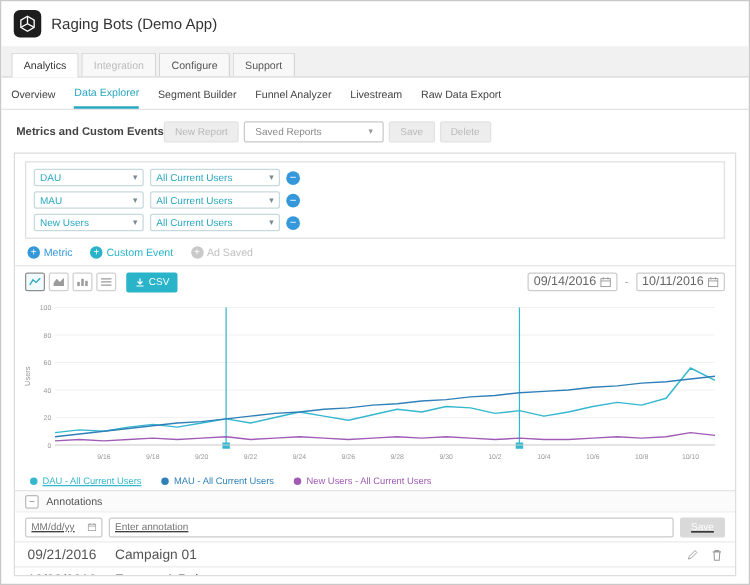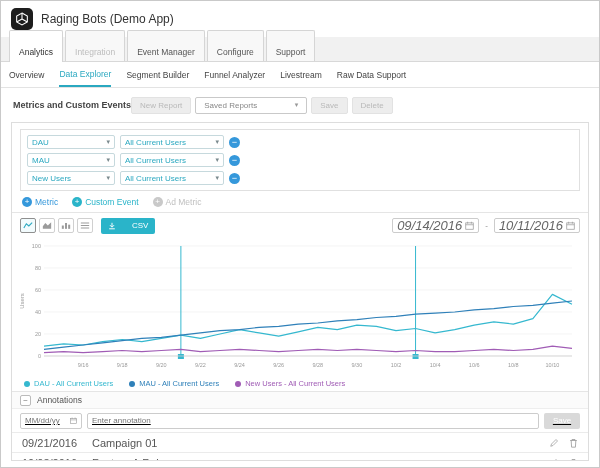--- a/index.html
+++ b/index.html
@@ -6,21 +6,21 @@
   html,body { width:600px; height:468px; background:#fff; font-family:"Liberation Sans",sans-serif; }
   #app { width:600px; height:468px; border:1px solid #c9c9c9; background:#fff; display:flex; flex-direction:column; overflow:hidden; }
 
   
   .header { height:36px; display:flex; align-items:center; padding:0 10px; gap:8px; flex:none; }
   .logo { width:22px; height:22px; background:#1d1d1d; border-radius:5px; display:flex; align-items:center; justify-content:center; }
   .app-title { font-size:12px; color:#333; }
 
   
   .tabstrip { height:25px; background:#f1f1f1; border-bottom:1px solid #d8d8d8; display:flex; align-items:flex-end; padding:0 8px; gap:2px; flex:none; }
-  .tab { padding:16px 9px 4px; font-size:8.5px; color:#555; background:#f8f8f8; border:1px solid #d5d5d5; border-bottom:none; border-radius:2px 2px 0 0; cursor:default; }
+  .tab { padding:4px 9px 4px; font-size:8.5px; color:#555; background:#f8f8f8; border:1px solid #d5d5d5; border-bottom:none; border-radius:2px 2px 0 0; cursor:default; }
   .tab.active { background:#fff; color:#333; margin-bottom:-1px; padding-bottom:5px; }
   .tab.disabled { color:#bdbdbd; }
 
   
   .subtabs { height:26px; display:flex; align-items:center; gap:15px; padding:0 8px; border-bottom:1px solid #e3e3e3; flex:none; }
   .subtab { font-size:8.5px; color:#444; padding:7px 0 6px; }
   .subtab.active { color:#2aa8c0; border-bottom:2px solid #2aa8c0; }
 
   
   .section-bar { height:34px; display:flex; align-items:center; justify-content:flex-start; padding:0 12px; flex:none; }
@@ -47,23 +47,23 @@
   .plus { width:10px; height:10px; border-radius:50%; color:#fff; font-size:8px; line-height:10px; text-align:center; flex:none; }
   .addlink.metric   { color:#3598db; } .addlink.metric .plus { background:#3598db; }
   .addlink.custom   { color:#2ab4c9; } .addlink.custom .plus { background:#2ab4c9; }
   .addlink.disabled { color:#c0c0c0; } .addlink.disabled .plus { background:#c9c9c9; }
 
   .divider { border-top:1px solid #e5e5e5; flex:none; }
 
   .chart-toolbar { height:25px; display:flex; align-items:center; padding:0 8px; gap:3px; flex:none; }
   .ctbtn { width:16px; height:15px; border:1px solid #d0d0d0; background:#fff; border-radius:2px; display:flex; align-items:center; justify-content:center; }
   .ctbtn.active { border-color:#8f8f8f; background:#f2fbfd; }
-  .csv-btn { display:flex; align-items:center; gap:16px; background:#2ab4c9; color:#fff; height:16px; padding:0 7px; border-radius:2px; font-size:8px; margin-left:5px; }
+  .csv-btn { display:flex; align-items:center; gap:3px; background:#2ab4c9; color:#fff; height:16px; padding:0 7px; border-radius:2px; font-size:8px; margin-left:5px; }
   .tb-spacer { flex:1; }
-  .datebox { display:flex; align-items:center; gap:3px; border:1px solid #ccc; height:15px; padding:0 4px; font-size:13px; color:#666; background:#fff; border-radius:2px;font-style:italic; }
+  .datebox { display:flex; align-items:center; gap:3px; border:1px solid #ccc; height:15px; padding:0 4px; font-size:10px; color:#666; background:#fff; border-radius:2px; }
   .date-sep { font-size:8px; color:#888; margin:0 3px; }
 
   .chart-wrap { padding:0 6px; flex:none; }
   svg text { font-family:"Liberation Sans",sans-serif; }
 
   .legend { height:15px; display:flex; align-items:center; gap:16px; padding:0 12px; flex:none; }
   .legend-item { display:flex; align-items:center; gap:4px; font-size:7.5px; }
   .dot { width:6px; height:6px; border-radius:50%; flex:none; }
 
   .ann-header { height:17px; display:flex; align-items:center; gap:6px; padding:0 8px; border-top:1px solid #e5e5e5; background:#fbfbfb; flex:none; }
@@ -93,32 +93,31 @@
         <path d="M12 3 L20 7.7 V16.3 L12 21 L4 16.3 V7.7 Z" fill="none" stroke="#fff" stroke-width="1.6"></path>
         <path d="M12 12 V3.6 M12 12 L4.6 16 M12 12 L19.4 16" stroke="#fff" stroke-width="1.6" fill="none"></path>
       </svg>
     </span>
     <span class="app-title">Raging Bots (Demo App)</span>
   </div>
 
   <div class="tabstrip">
     <div class="tab active">Analytics</div>
     <div class="tab disabled">Integration</div>
-    <div class="tab">Event Manager</div>
     <div class="tab">Configure</div>
     <div class="tab">Support</div>
   </div>
 
   <div class="subtabs">
     <div class="subtab">Overview</div>
     <div class="subtab active">Data Explorer</div>
     <div class="subtab">Segment Builder</div>
     <div class="subtab">Funnel Analyzer</div>
     <div class="subtab">Livestream</div>
-    <div class="subtab">Raw Data Support</div>
+    <div class="subtab">Raw Data Export</div>
   </div>
 
   <div class="section-bar">
     <span class="section-title">Metrics and Custom Events</span>
     <div class="bar-buttons">
       <div class="btn disabled">New Report</div>
       <div class="btn dropdown">
         <span>Saved Reports</span>
         <span class="caret">▾</span>
       </div>
@@ -169,21 +168,21 @@
       <span class="addlink metric">
         <span class="plus">+</span>
         <span>Metric</span>
       </span>
       <span class="addlink custom">
         <span class="plus">+</span>
         <span>Custom Event</span>
       </span>
       <span class="addlink disabled">
         <span class="plus">+</span>
-        <span>Ad Metric</span>
+        <span>Ad Saved</span>
       </span>
     </div>
 
     <div class="divider"></div>
 
     <div class="chart-toolbar">
       <div class="ctbtn active">
         <svg width="10" height="9" viewBox="0 0 12 10">
             <polyline points="1,8 4,3 7,5.5 11,1.5" fill="none" stroke="#2aa8c0" stroke-width="1.3"></polyline>
           </svg>
@@ -265,21 +264,21 @@
           <line x1="26" y1="118" x2="554" y2="118" stroke="#cfcfcf" stroke-width="0.8"></line>
           <polyline points="26.0,108.1 45.6,105.9 65.1,107.0 84.7,103.7 104.2,101.5 123.8,103.7 143.3,100.4 162.9,97.1 182.4,100.4 202.0,96.0 221.6,91.6 241.1,94.9 260.7,98.2 280.2,93.8 299.8,89.4 319.3,91.6 338.9,87.2 358.4,88.3 378.0,92.7 397.6,90.5 417.1,94.9 436.7,91.6 456.2,87.2 475.8,83.9 495.3,86.1 514.9,80.6 534.4,56.4 554.0,66.3" fill="none" stroke="#35b8cf" stroke-width="1.2" stroke-linejoin="round"></polyline>
           <polyline points="26.0,111.4 45.6,109.2 65.1,107.0 84.7,104.8 104.2,102.6 123.8,100.4 143.3,99.3 162.9,97.1 182.4,94.9 202.0,92.7 221.6,91.6 241.1,89.4 260.7,88.3 280.2,86.1 299.8,85.0 319.3,82.8 338.9,81.7 358.4,79.5 378.0,78.4 397.6,76.2 417.1,75.1 436.7,74.0 456.2,71.8 475.8,70.7 495.3,68.5 514.9,67.4 534.4,65.2 554.0,63.0" fill="none" stroke="#2f80b9" stroke-width="1.2" stroke-linejoin="round"></polyline>
           <polyline points="26.0,114.7 45.6,113.6 65.1,114.7 84.7,113.6 104.2,112.5 123.8,113.6 143.3,112.5 162.9,111.4 182.4,113.6 202.0,112.5 221.6,111.4 241.1,112.5 260.7,113.6 280.2,112.5 299.8,111.4 319.3,112.5 338.9,111.4 358.4,112.5 378.0,113.6 397.6,112.5 417.1,113.6 436.7,113.6 456.2,112.5 475.8,111.4 495.3,112.5 514.9,111.4 534.4,108.1 554.0,110.3" fill="none" stroke="#a05cb5" stroke-width="1.2" stroke-linejoin="round"></polyline>
         </svg>
     </div>
 
     <div class="legend">
       <span class="legend-item">
         <span class="dot" style="background: rgb(53, 184, 207);"></span>
-        <span style="color: rgb(53, 184, 207);">DAU - All Current Users</span>
+        <span style="color: rgb(53, 184, 207); text-decoration: underline;">DAU - All Current Users</span>
       </span>
       <span class="legend-item">
         <span class="dot" style="background: rgb(47, 128, 185);"></span>
         <span style="color: rgb(47, 128, 185);">MAU - All Current Users</span>
       </span>
       <span class="legend-item">
         <span class="dot" style="background: rgb(160, 92, 181);"></span>
         <span style="color: rgb(160, 92, 181);">New Users - All Current Users</span>
       </span>
     </div>

